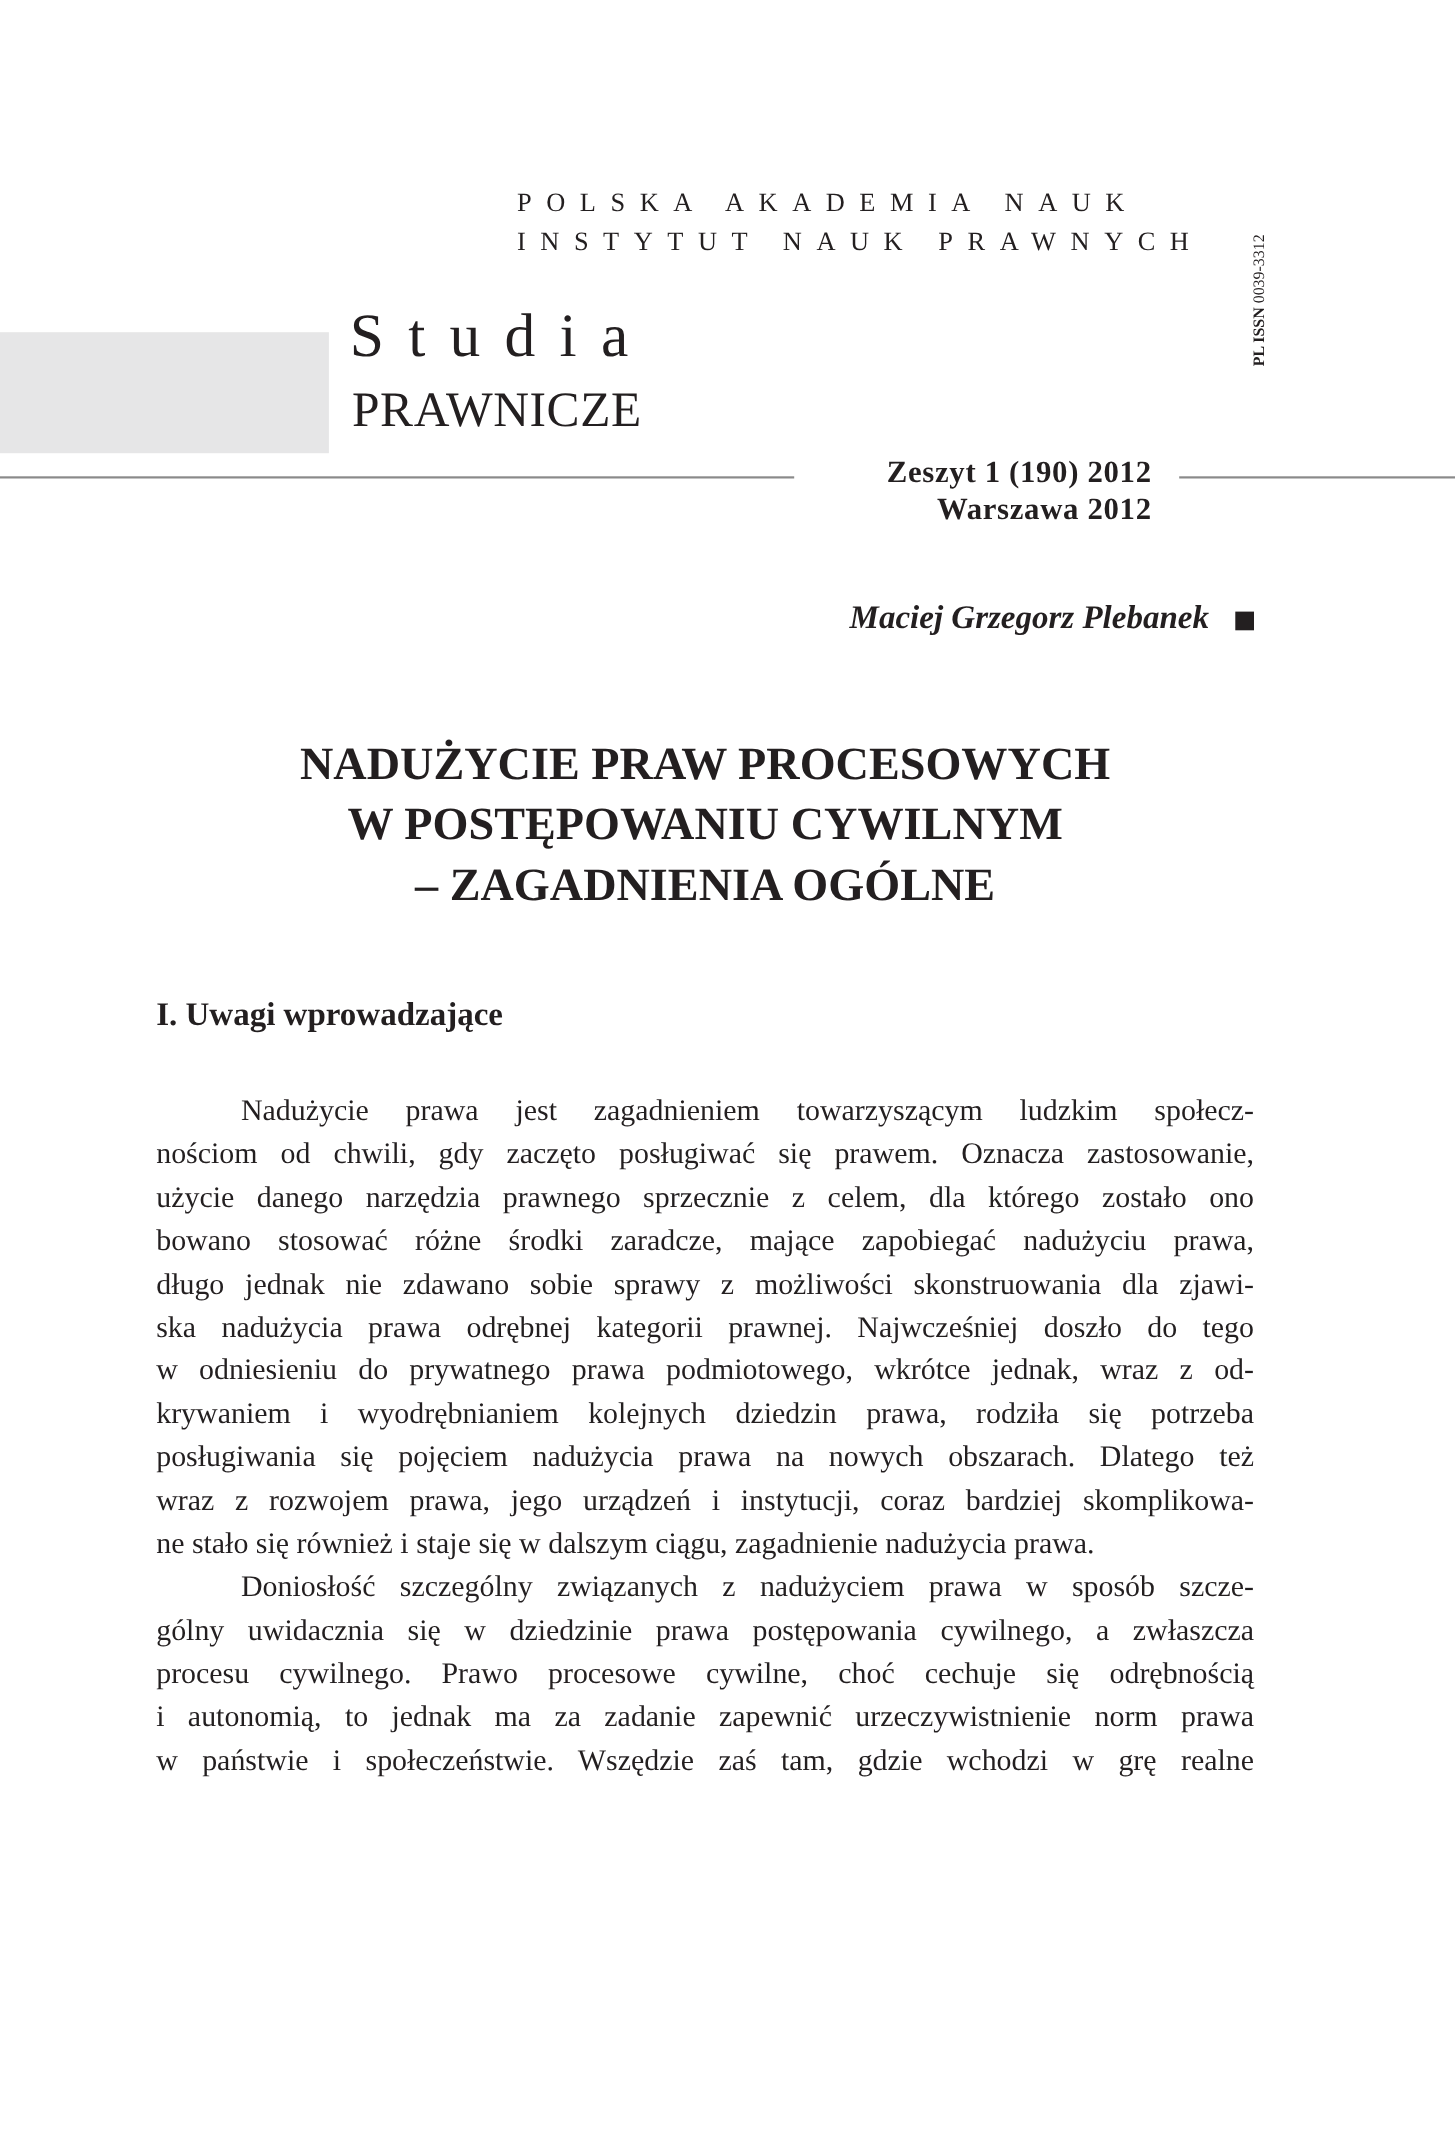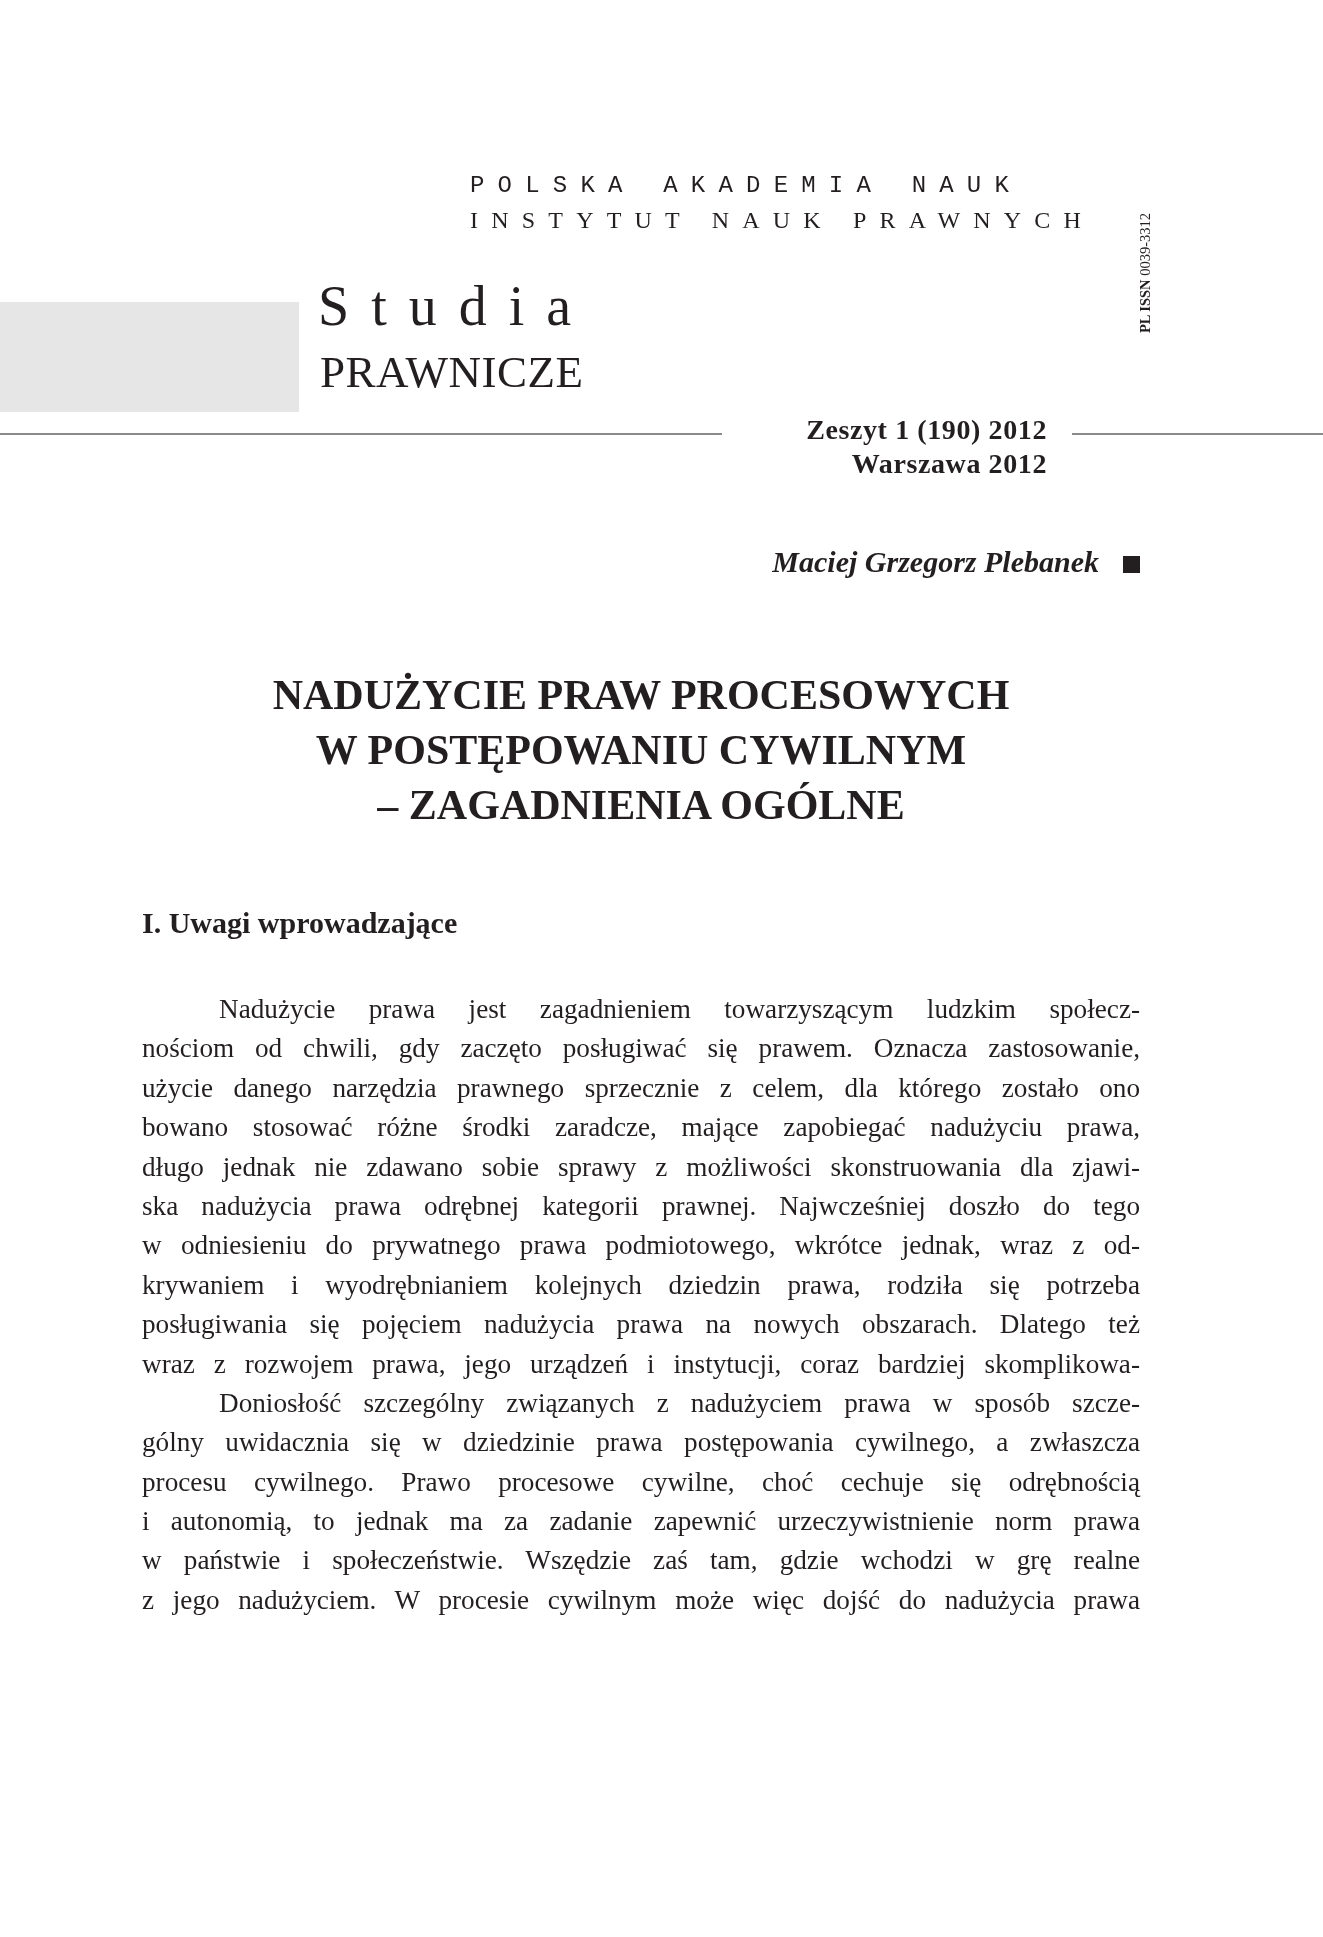--- a/index.html
+++ b/index.html
@@ -1,20 +1,20 @@
 <!DOCTYPE html>
 <html><head>
 <meta charset="utf-8">
 <style>
   html, body { margin: 0; padding: 0; background: #ffffff; }
   body { width: 1323px; height: 1937px; position: relative; overflow: hidden;
          font-family: "Liberation Serif", "DejaVu Serif", serif; color: #231f20; }
   .abs { position: absolute; }
   .org { left: 470px; font-size: 24px; letter-spacing: 13.2px; white-space: nowrap; font-weight: normal; }
-  .org1 { top: 172px; font-family: Liberation Mono, monospace; }
+  .org1 { top: 172px; }
   .org2 { top: 207px; }
   .gray-box { left: 0; top: 302px; width: 299px; height: 110px; background: #e6e6e7; }
   .studia { left: 318px; top: 278px; font-size: 56px; letter-spacing: 22px; line-height: 1; white-space: nowrap; }
   .prawnicze { left: 320px; top: 350px; font-size: 45px; line-height: 1; white-space: nowrap; letter-spacing: 0.5px; }
   .issn { left: 1137px; top: 188px; width: 24px; height: 145px; }
   .issn span { position: absolute; left: 0; top: 145px; transform-origin: 0 0; transform: rotate(-90deg);
                font-size: 14.5px; white-space: nowrap; }
   .issn b { font-weight: bold; }
   .rule { height: 2px; background: #8a8a8a; }
   .rule-left { left: 0; top: 433px; width: 722px; }
@@ -67,19 +67,19 @@
   <span class="line indent">Nadużycie prawa jest zagadnieniem towarzyszącym ludzkim społecz-</span>
   <span class="line">nościom od chwili, gdy zaczęto posługiwać się prawem. Oznacza zastosowanie,</span>
   <span class="line">użycie danego narzędzia prawnego sprzecznie z celem, dla którego zostało ono</span>
   <span class="line">bowano stosować różne środki zaradcze, mające zapobiegać nadużyciu prawa,</span>
   <span class="line">długo jednak nie zdawano sobie sprawy z możliwości skonstruowania dla zjawi-</span>
   <span class="line">ska nadużycia prawa odrębnej kategorii prawnej. Najwcześniej doszło do tego</span>
   <span class="line">w odniesieniu do prywatnego prawa podmiotowego, wkrótce jednak, wraz z od-</span>
   <span class="line">krywaniem i wyodrębnianiem kolejnych dziedzin prawa, rodziła się potrzeba</span>
   <span class="line">posługiwania się pojęciem nadużycia prawa na nowych obszarach. Dlatego też</span>
   <span class="line">wraz z rozwojem prawa, jego urządzeń i instytucji, coraz bardziej skomplikowa-</span>
+  <span class="line last">ne stało się również i staje się w dalszym ciągu, zagadnienie nadużycia prawa.</span>
   <span class="line indent">Doniosłość szczególny związanych z nadużyciem prawa w sposób szcze-</span>
   <span class="line">gólny uwidacznia się w dziedzinie prawa postępowania cywilnego, a zwłaszcza</span>
   <span class="line">procesu cywilnego. Prawo procesowe cywilne, choć cechuje się odrębnością</span>
   <span class="line">i autonomią, to jednak ma za zadanie zapewnić urzeczywistnienie norm prawa</span>
   <span class="line">w państwie i społeczeństwie. Wszędzie zaś tam, gdzie wchodzi w grę realne</span>
-  <span class="line">z jego nadużyciem. W procesie cywilnym może więc dojść do nadużycia prawa</span>
 </div>
 
 </body></html>

